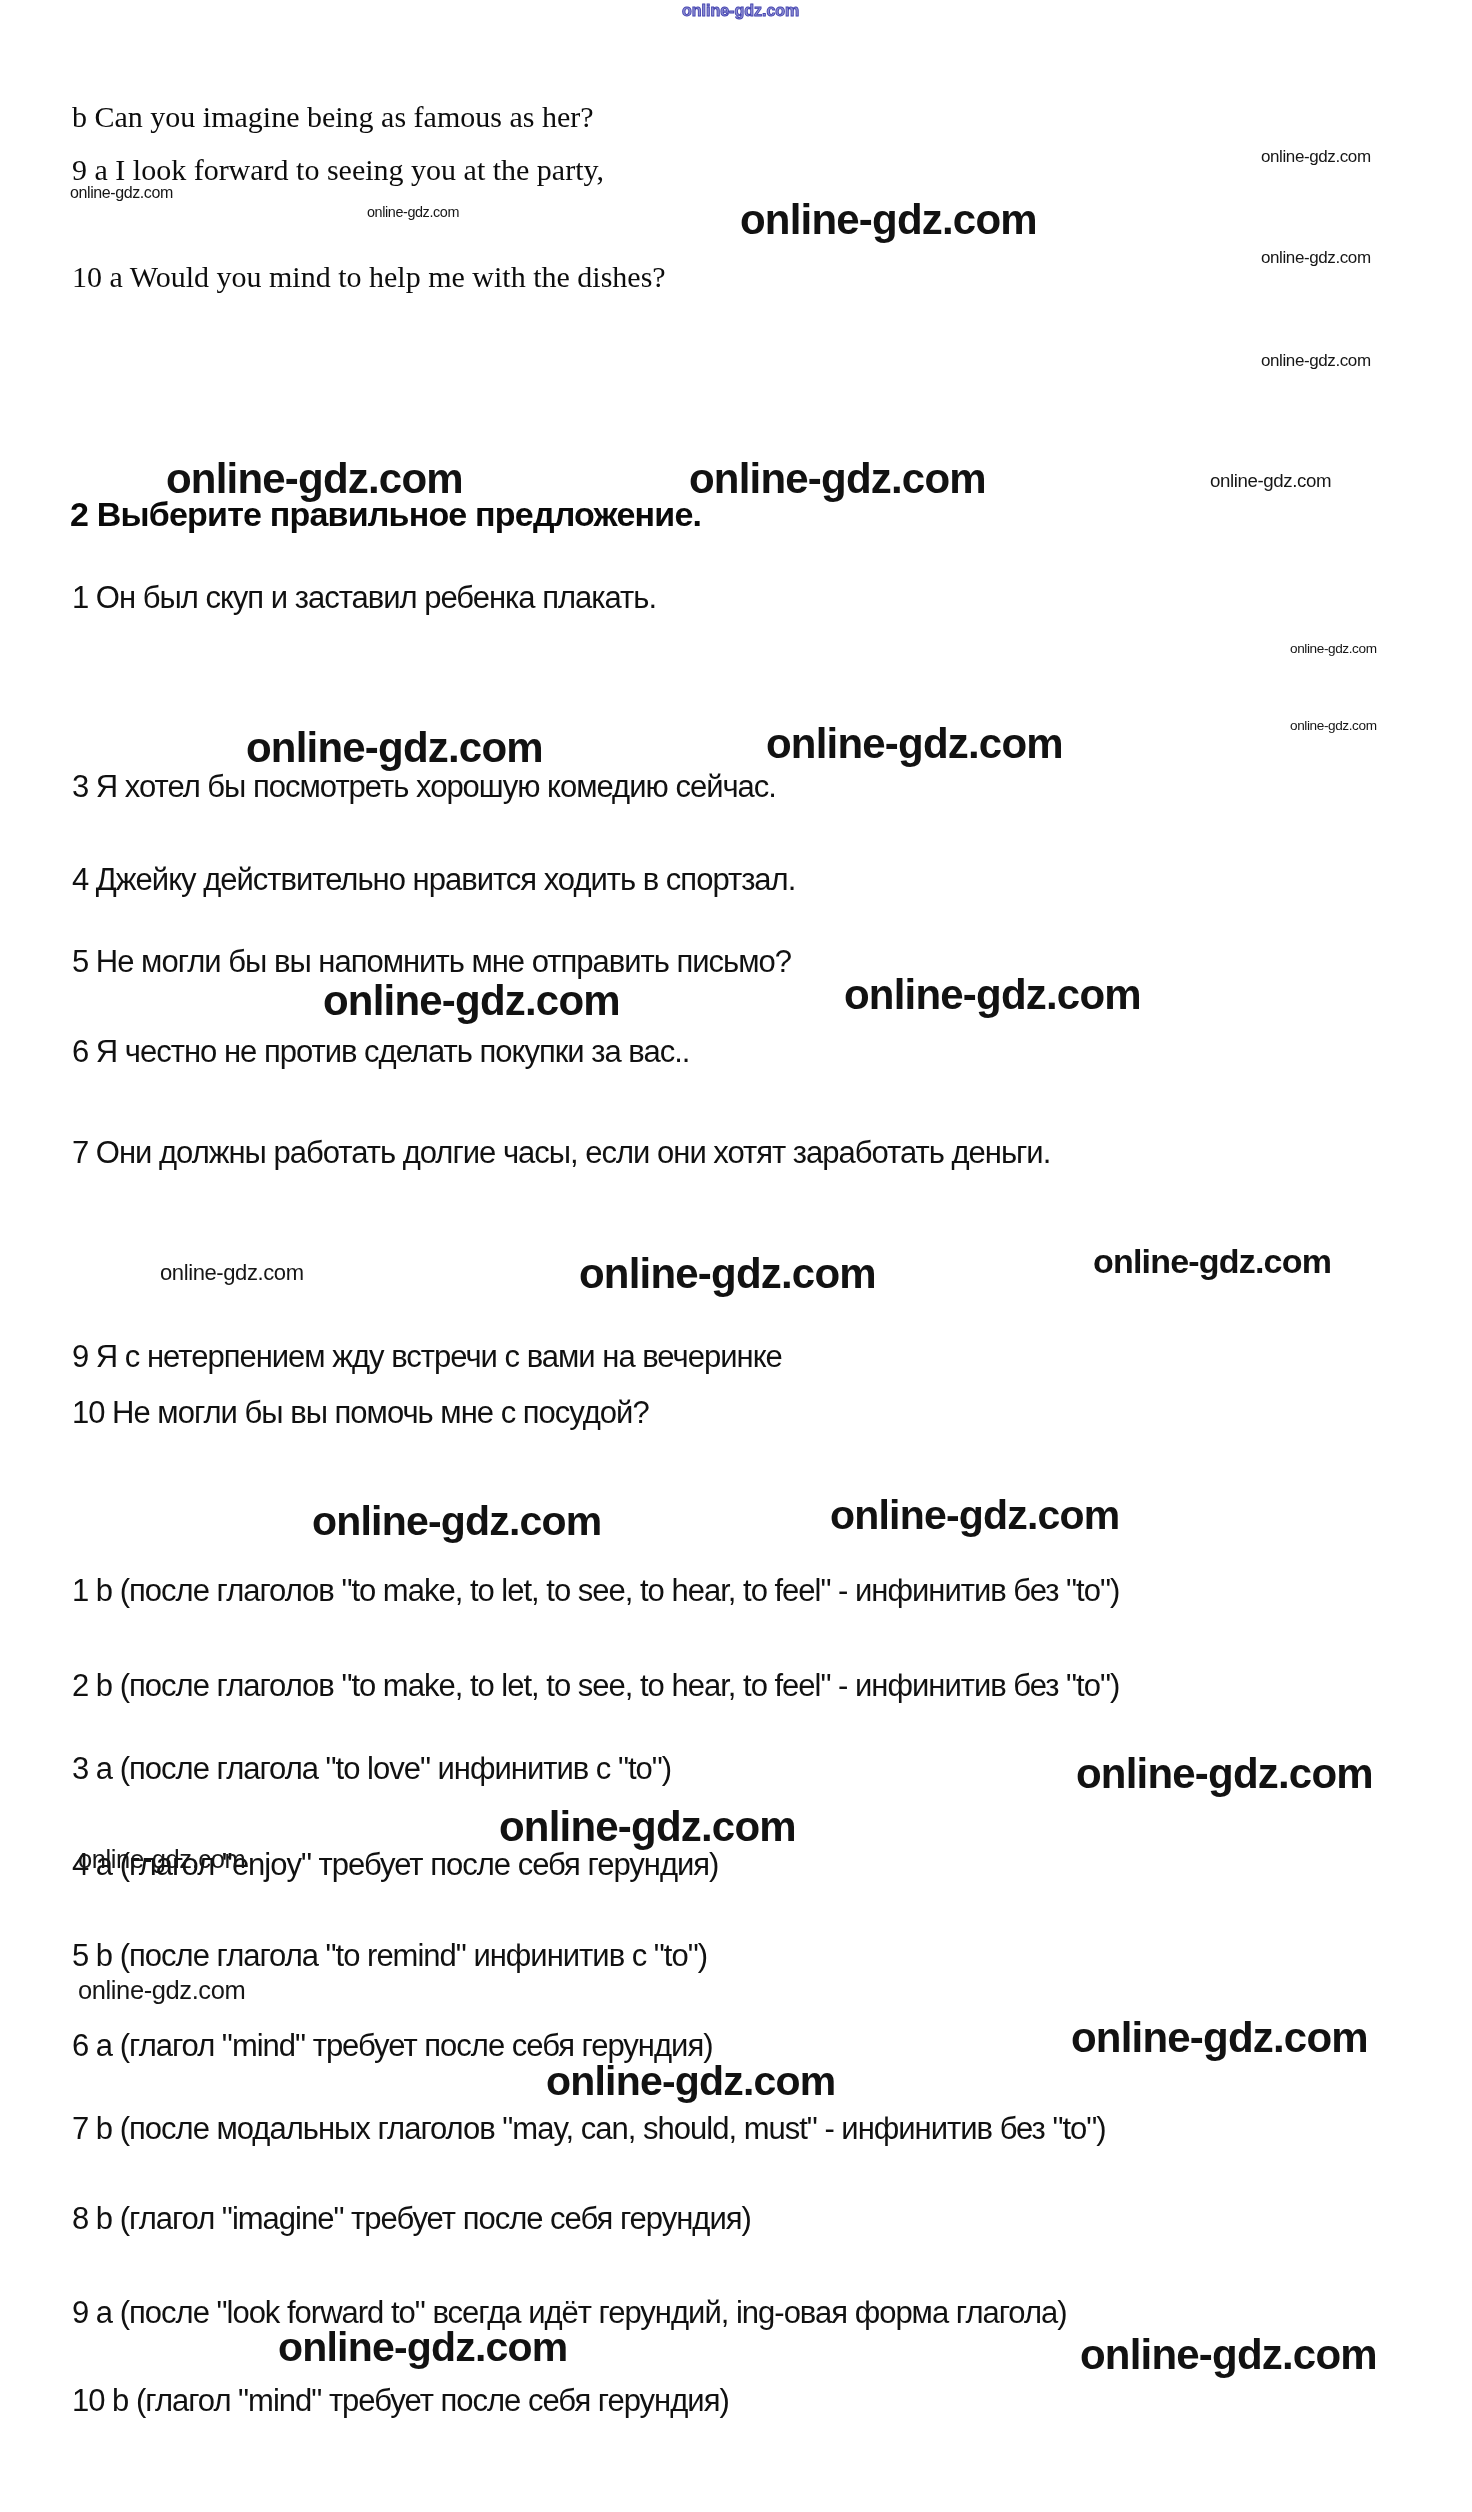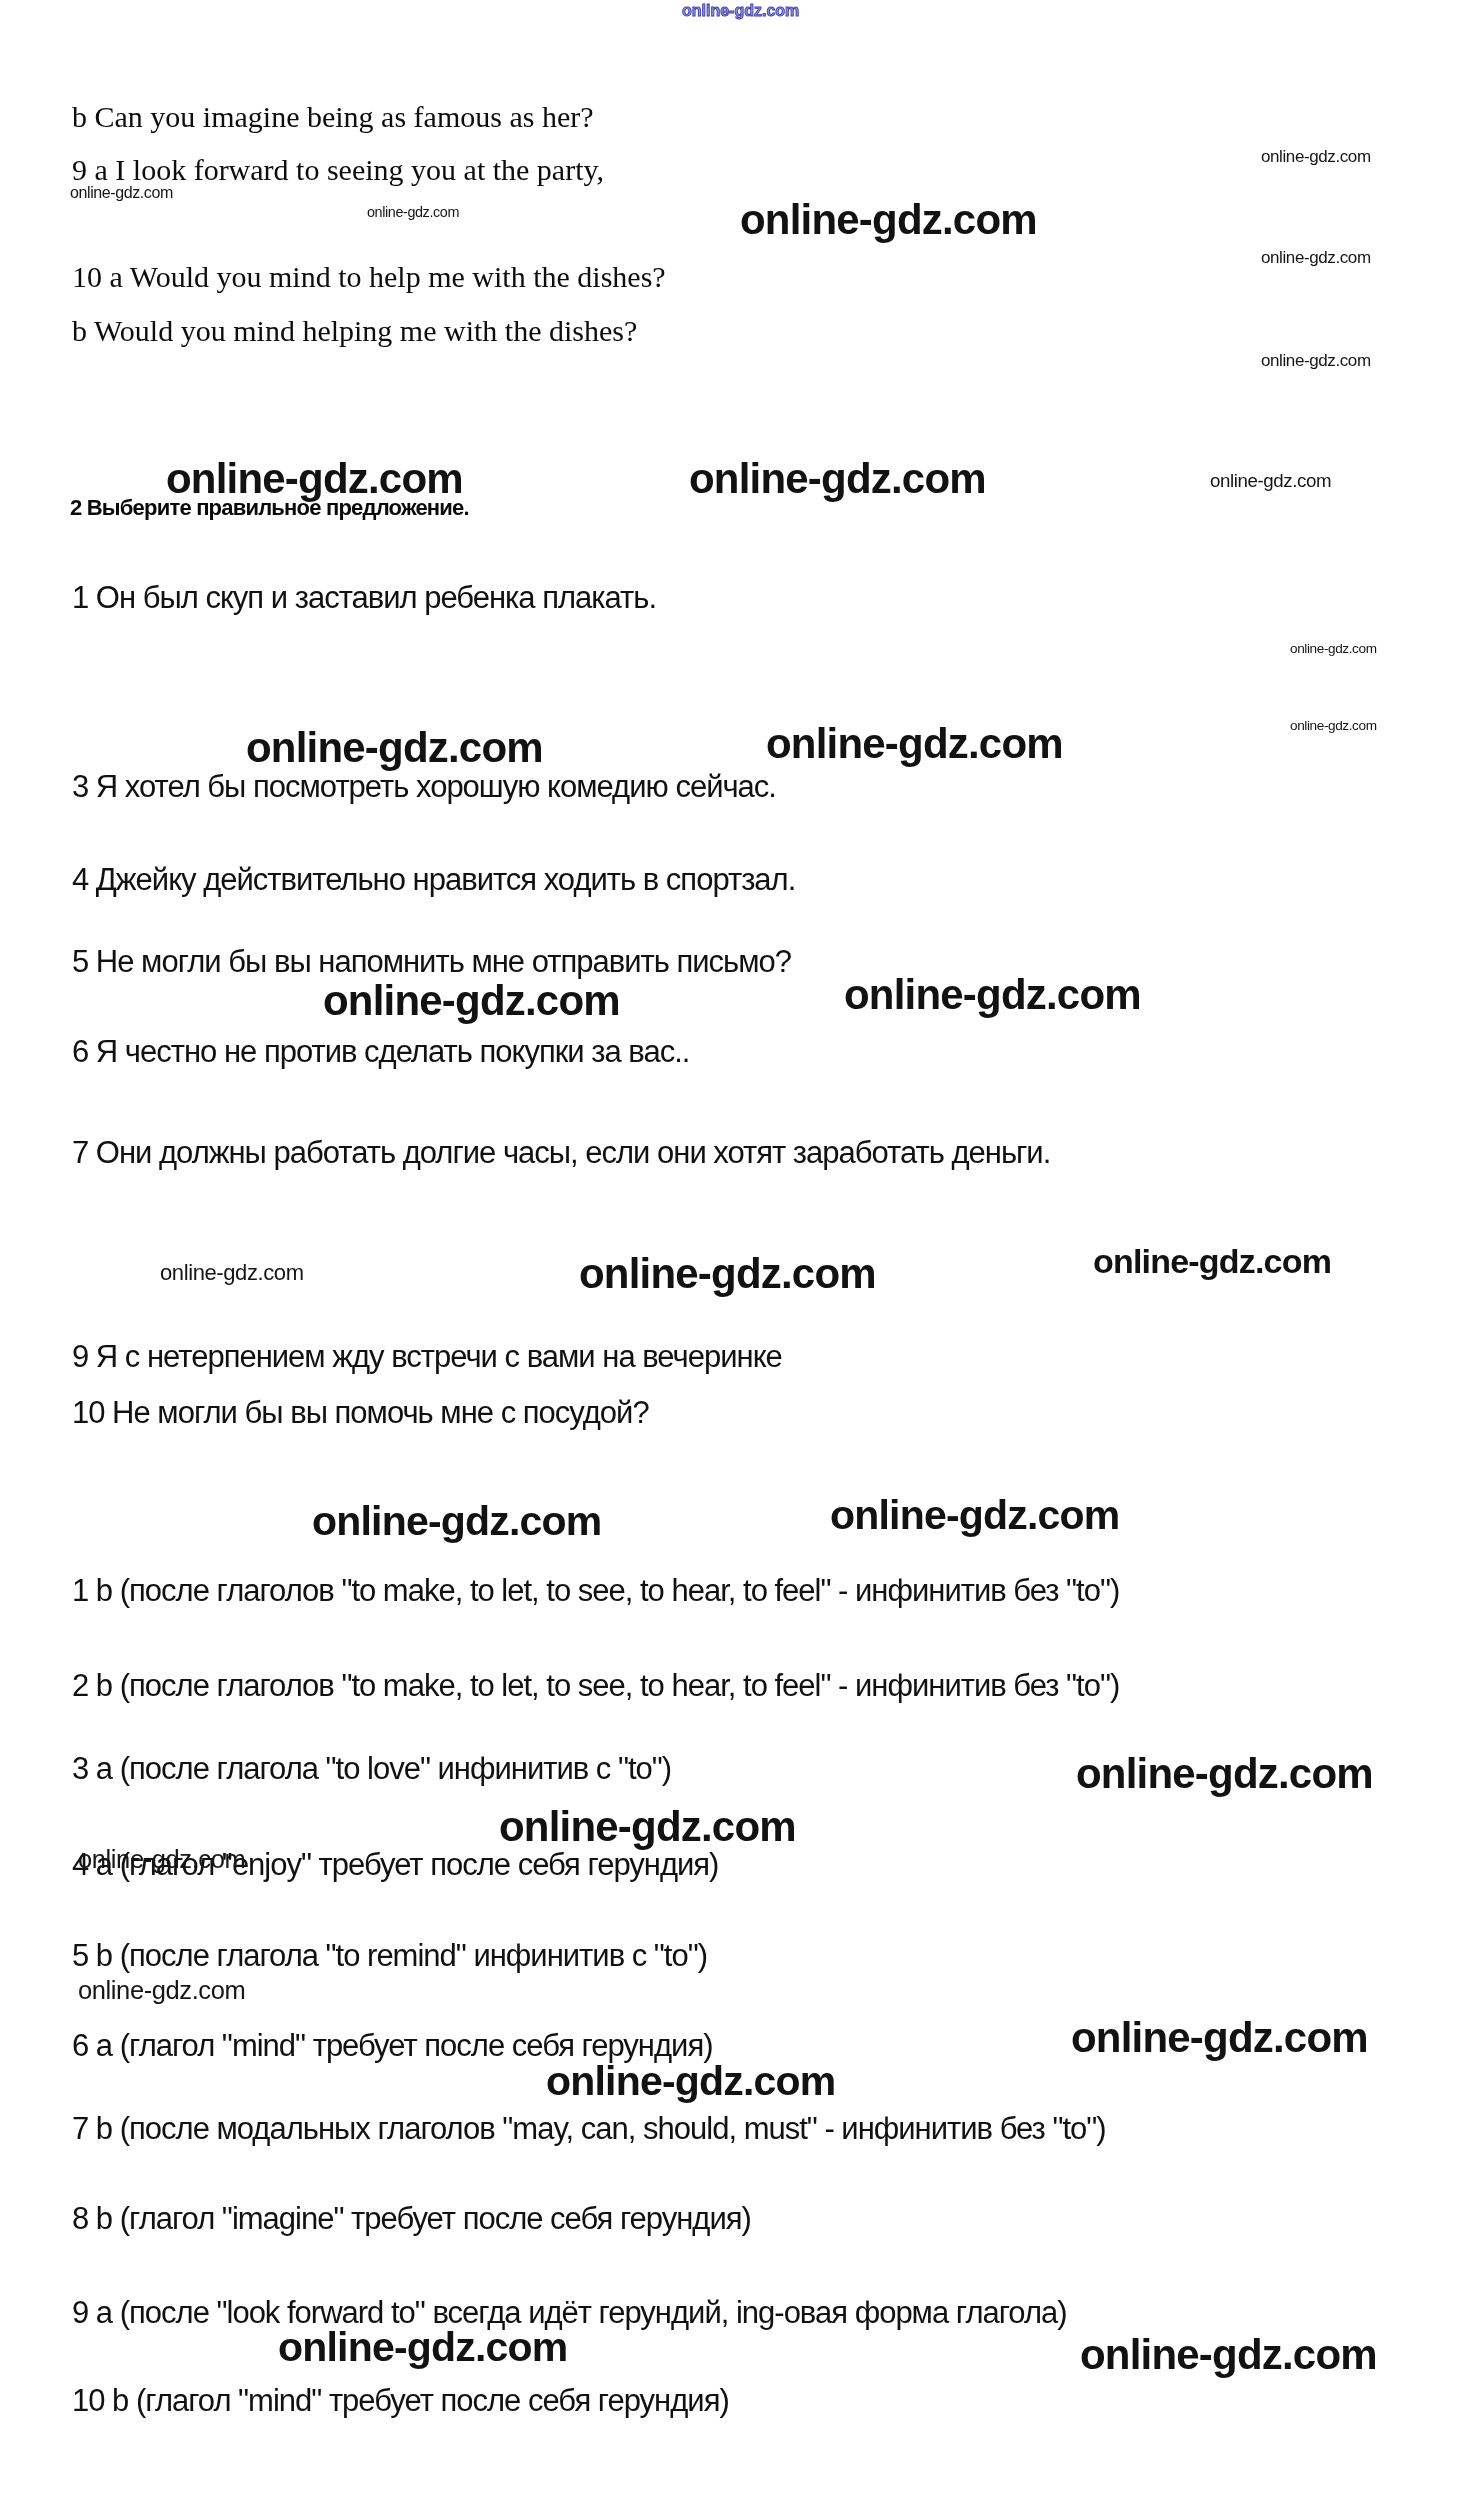--- a/index.html
+++ b/index.html
@@ -15,21 +15,21 @@
   .serif{
     font-family:"Liberation Serif","DejaVu Serif",serif;
     font-size:30px;letter-spacing:0;color:#0d0d0d;
   }
   .ru{
     font-family:"Liberation Sans",sans-serif;
     font-size:31px;letter-spacing:-1px;color:#111111;
   }
   .head{
     font-family:"Liberation Sans",sans-serif;
-    font-size:22px;font-weight:700;letter-spacing:-0.8px;color:#0a0a0a;
+    font-size:34px;font-weight:700;letter-spacing:-0.8px;color:#0a0a0a;
   }
   .wm{
     font-family:"Liberation Sans",sans-serif;
     font-weight:400;color:#161616;letter-spacing:-0.4px;
   }
   .wm-big{font-weight:600;letter-spacing:-0.8px;color:#121212;}
   .wm-outline{
     font-weight:700;font-size:16px;letter-spacing:0;
     color:transparent;
     -webkit-text-stroke:0.9px #4343b0;
@@ -39,21 +39,20 @@
 </head>
 <body>
 
 <div id="page">
 
   <div class="t wm wm-outline" style="left:682px;top:2.5px">online-gdz.com</div>
 
   <div class="t serif" style="left:72px;top:102px">b Can you imagine being as famous as her?</div>
   <div class="t serif" style="left:72px;top:155px">9 a I look forward to seeing you at the party,</div>
   <div class="t serif" style="left:72px;top:262px">10 a Would you mind to help me with the dishes?</div>
-  <div class="t serif" style="left:72px;top:316px">b Would you mind helping me with the dishes?</div>
 
   <div class="t wm" style="left:1261px;top:148px;font-size:17px">online-gdz.com</div>
   <div class="t wm" style="left:70px;top:185px;font-size:16px">online-gdz.com</div>
   <div class="t wm" style="left:367px;top:205px;font-size:14.4px">online-gdz.com</div>
   <div class="t wm wm-big" style="left:740px;top:199px;font-size:42px">online-gdz.com</div>
   <div class="t wm" style="left:1261px;top:249px;font-size:17px">online-gdz.com</div>
   <div class="t wm" style="left:1261px;top:352px;font-size:17px">online-gdz.com</div>
 
   <div class="t wm wm-big" style="left:166px;top:458px;font-size:42px">online-gdz.com</div>
   <div class="t wm wm-big" style="left:689px;top:458px;font-size:42px">online-gdz.com</div>

